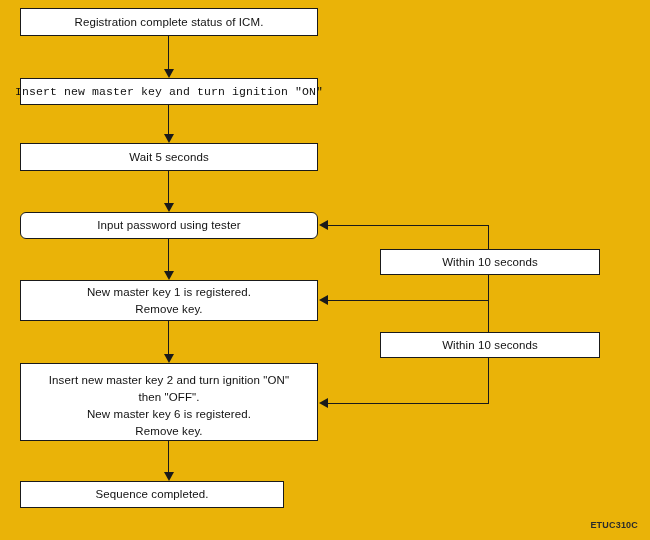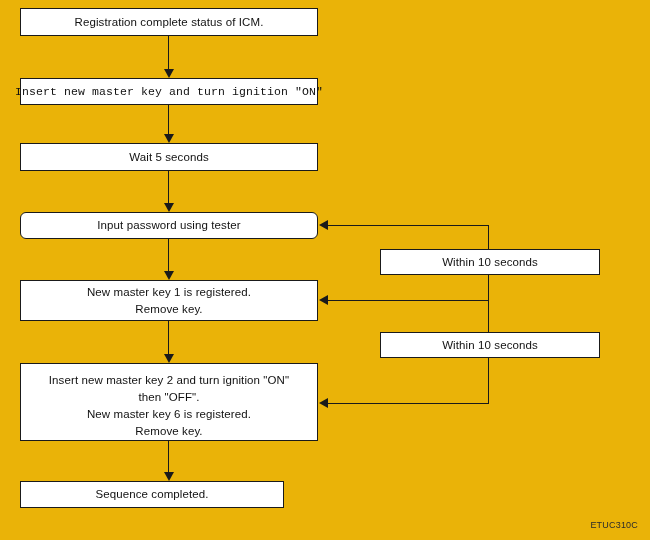--- a/index.html
+++ b/index.html
@@ -63,21 +63,21 @@
     border-bottom: 5px solid transparent;
     border-right: 9px solid #1a1a1a;
     z-index: 2;
   }
   #figure-code {
     position: absolute;
     right: 12px;
     bottom: 10px;
     font-family: "Liberation Sans", sans-serif;
     font-size: 9px;
-    font-weight: normal;
+    font-weight: bold;
     letter-spacing: 0.2px;
     color: #2b2b2b;
   }
 </style>
 </head>
 <body>
 
 <div id="canvas">
 
   <div class="vline" style="left:168px; top:35px; height:34px;"></div>

